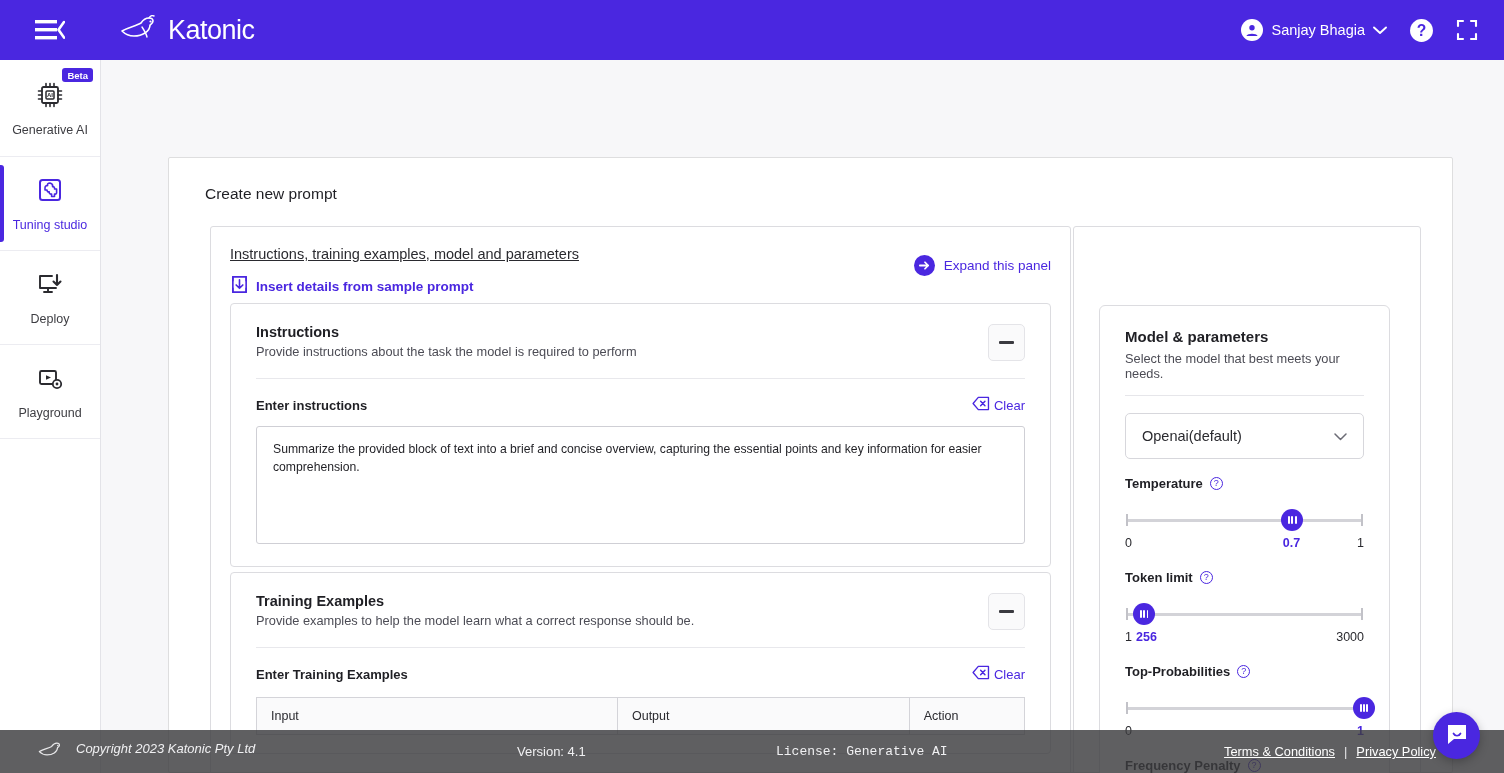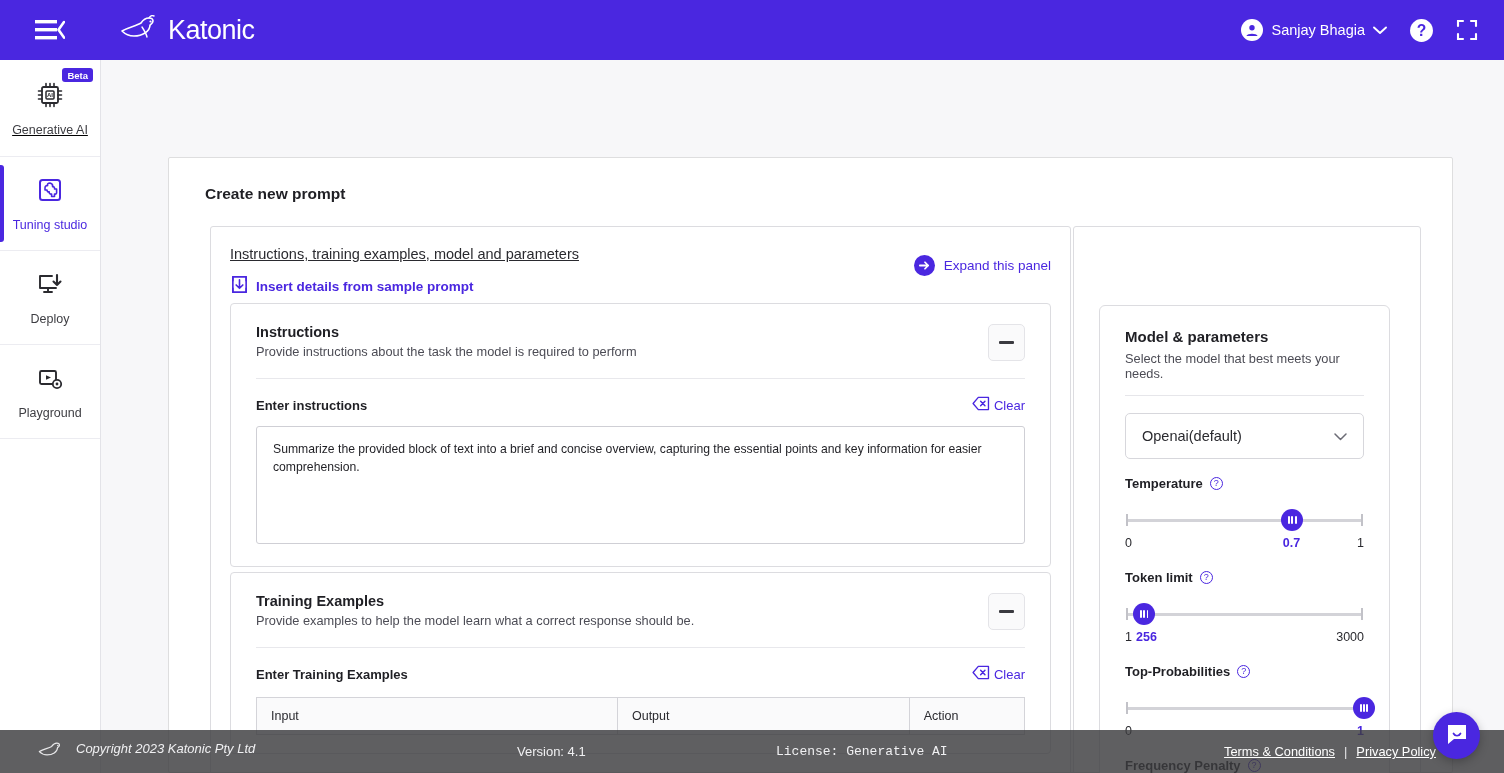--- a/index.html
+++ b/index.html
@@ -29,41 +29,41 @@
   
   .sidebar {
     position:absolute; top:60px; left:0; width:101px; height:713px;
     background:#ffffff; border-right:1px solid #e3e3e8; z-index:30;
   }
   .nav-item {
     position:relative; height:94px; border-bottom:1px solid #ececf1;
     display:flex; flex-direction:column; align-items:center; justify-content:center;
     gap:9px; cursor:pointer;
   }
-  .nav-item:first-child { height: 97px; text-decoration: underline; }
+  .nav-item:first-child { height: 97px; }
   .nav-item .nav-label { font-size: 12.5px; color:#3d3d42; }
   .nav-item.active .nav-label { color:#4a27e0; }
   .nav-item.active::before {
     content:""; position:absolute; left:0; top:8px; bottom:8px; width:4px;
     background:#4a27e0; border-radius:0 3px 3px 0;
   }
   .beta-badge {
     position:absolute; top:8px; right:7px; background:#4a27e0; color:#fff;
     font-size:9.5px; font-weight:700; padding:1.5px 5px; border-radius:3px;
   }
 
   
   .main { position:absolute; top:60px; left:101px; width:1403px; height:713px; background:#f7f7f9; overflow:hidden; }
   .page-title { font-size: 42px; font-weight: 300; color:#3b3b40; padding: 32px 0 0 67px; letter-spacing:-0.4px; }
 
   .content-card {
     position:absolute; top:97px; left:67px; width:1285px; height:616px;
     background:#fff; border:1px solid #dededf; border-radius:2px;
   }
-  .create-title { font-size:15.5px; font-weight:700; color:#1f1f24; padding: 27px 0 0 36px; }
+  .create-title { font-size:15.5px; font-weight:400; color:#1f1f24; padding: 27px 0 0 36px; }
 
   .panels { display:flex; margin: 23px 0 0 41px; }
   .left-panel { width:861px; border:1px solid #dcdce0; border-radius:3px; padding: 19px 19px 0 19px; position:relative; height:575px; }
   .panel-head-row { display:flex; align-items:flex-start; }
   .panel-head-title { font-size:14.5px; color:#2a2a2f;text-decoration:underline; }
   .insert-link { display:flex; align-items:center; gap:7px; margin-top:13px; cursor:pointer; }
   .insert-link .txt { color:#4a27e0; font-size:13.5px;font-weight:bold; }
   .expand-panel { margin-left:auto; display:flex; align-items:center; gap:9px; cursor:pointer; padding-top: 9px; }
   .expand-panel .txt { color:#4a27e0; font-size:13.5px; }
   .circle-arrow { width:21px; height:21px; border-radius:50%; background:#4a27e0; display:flex; align-items:center; justify-content:center; }

